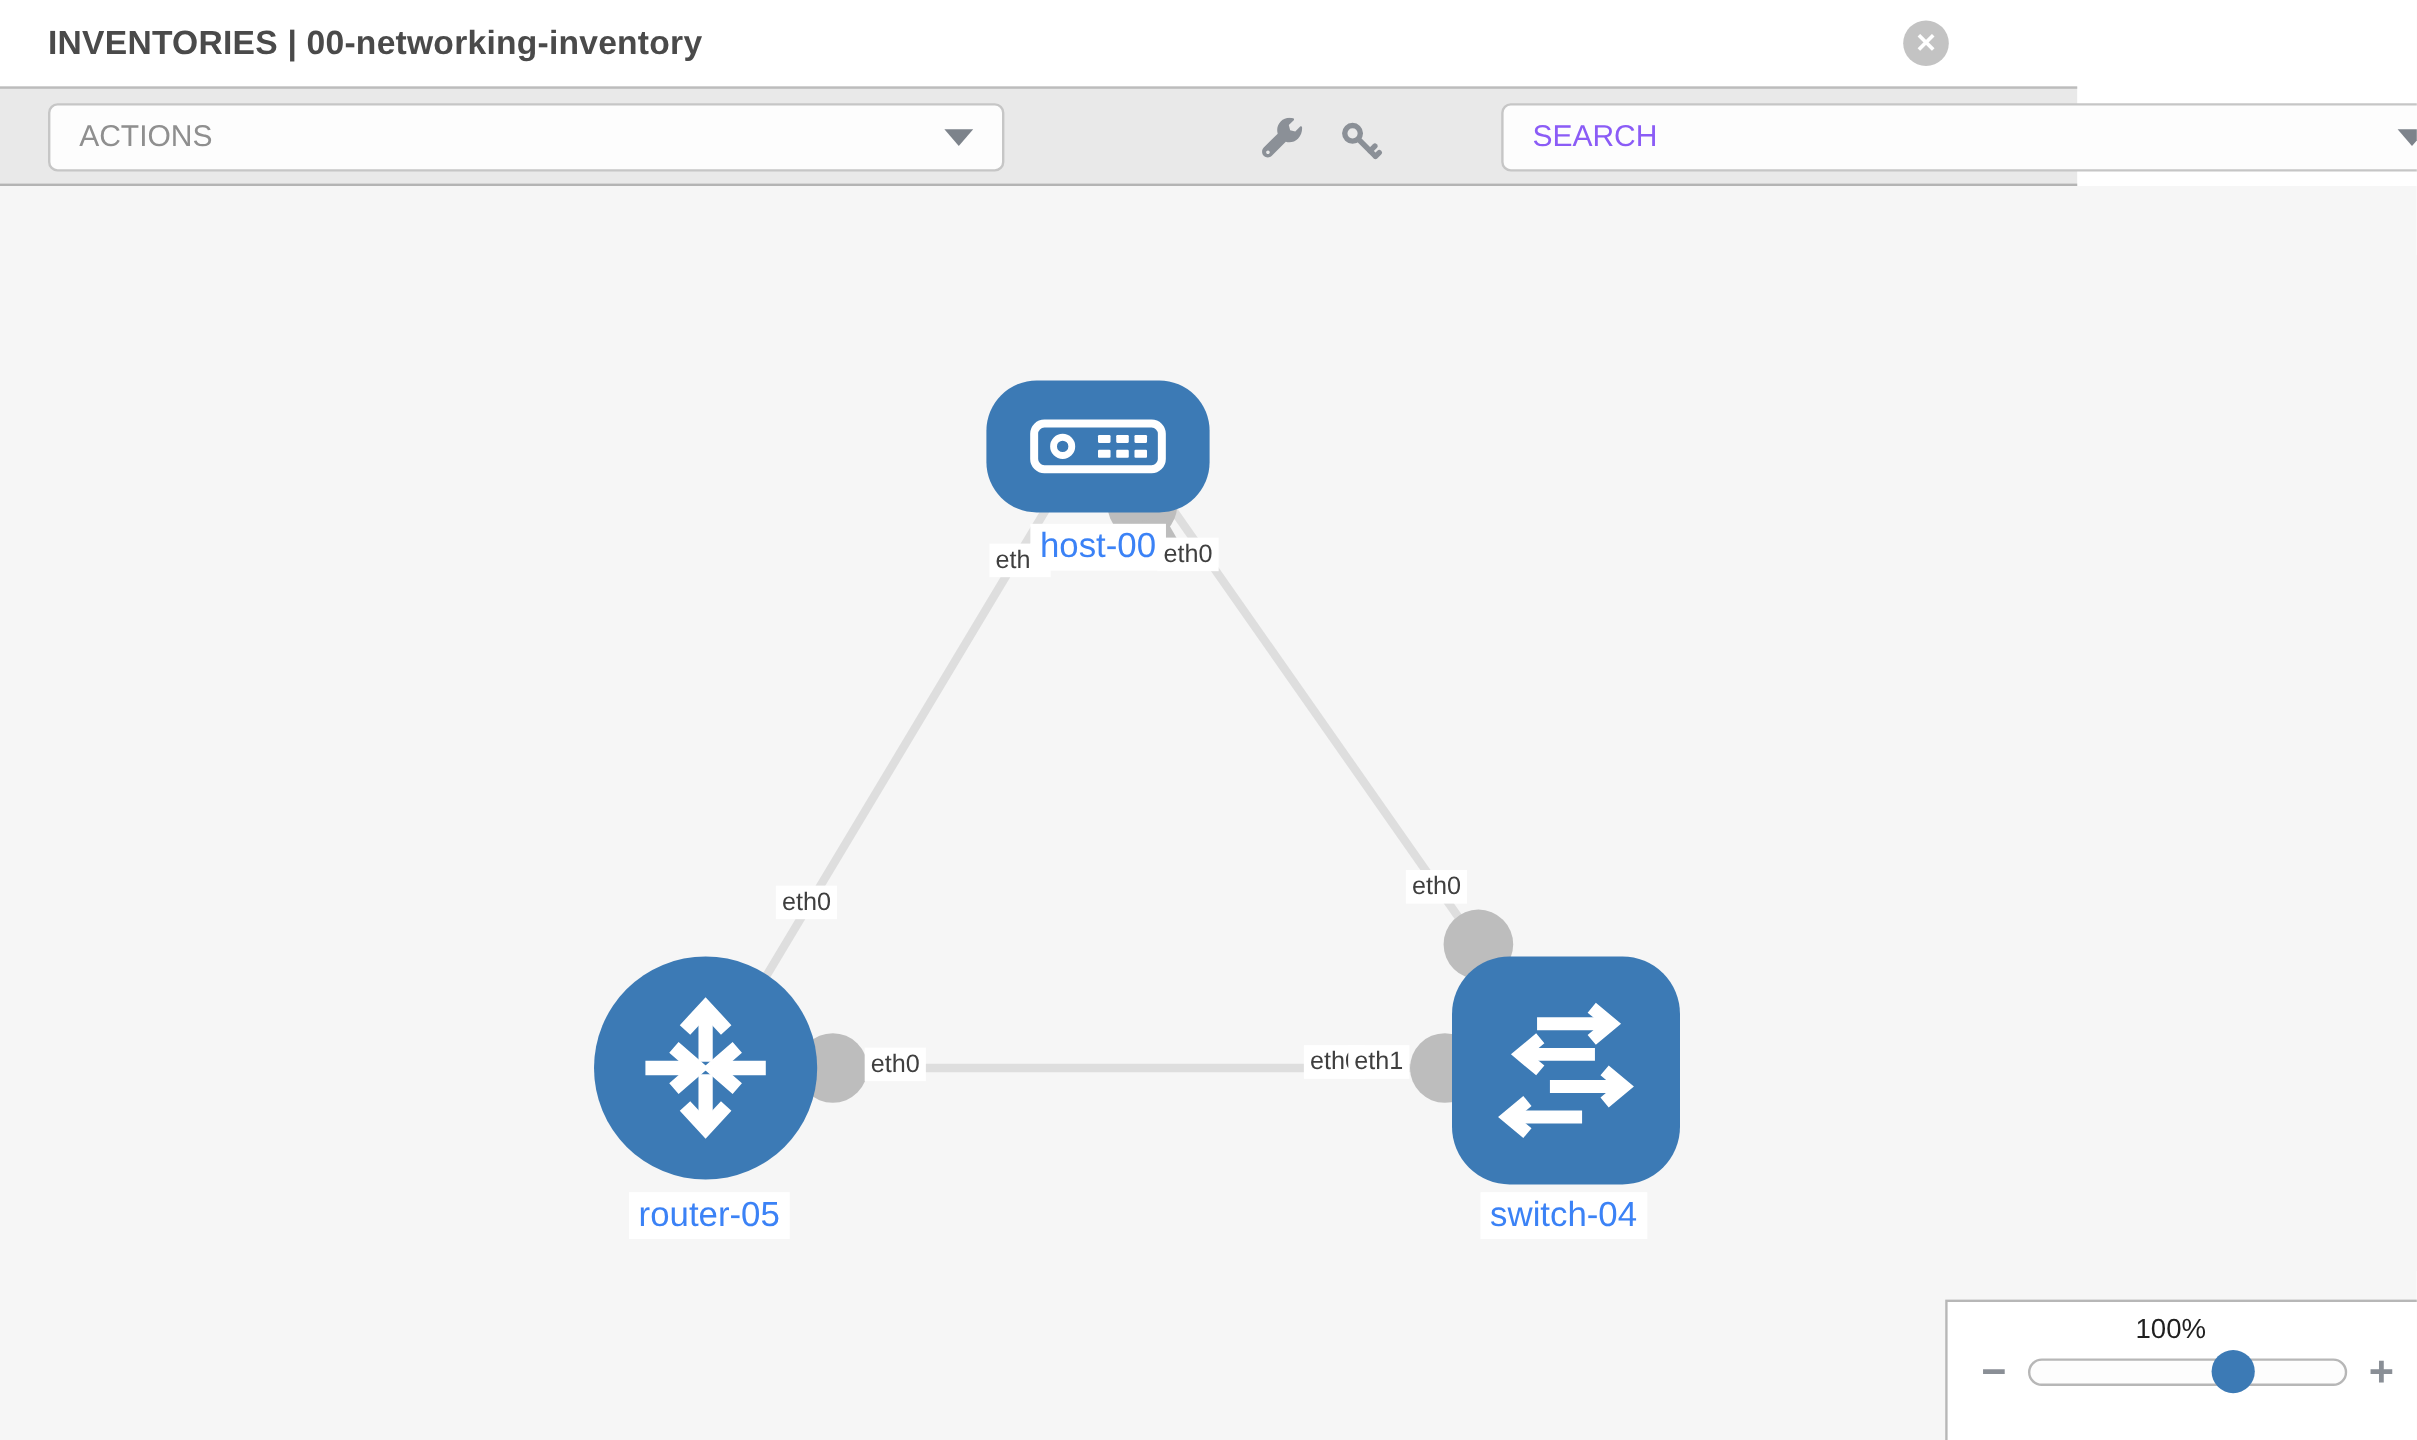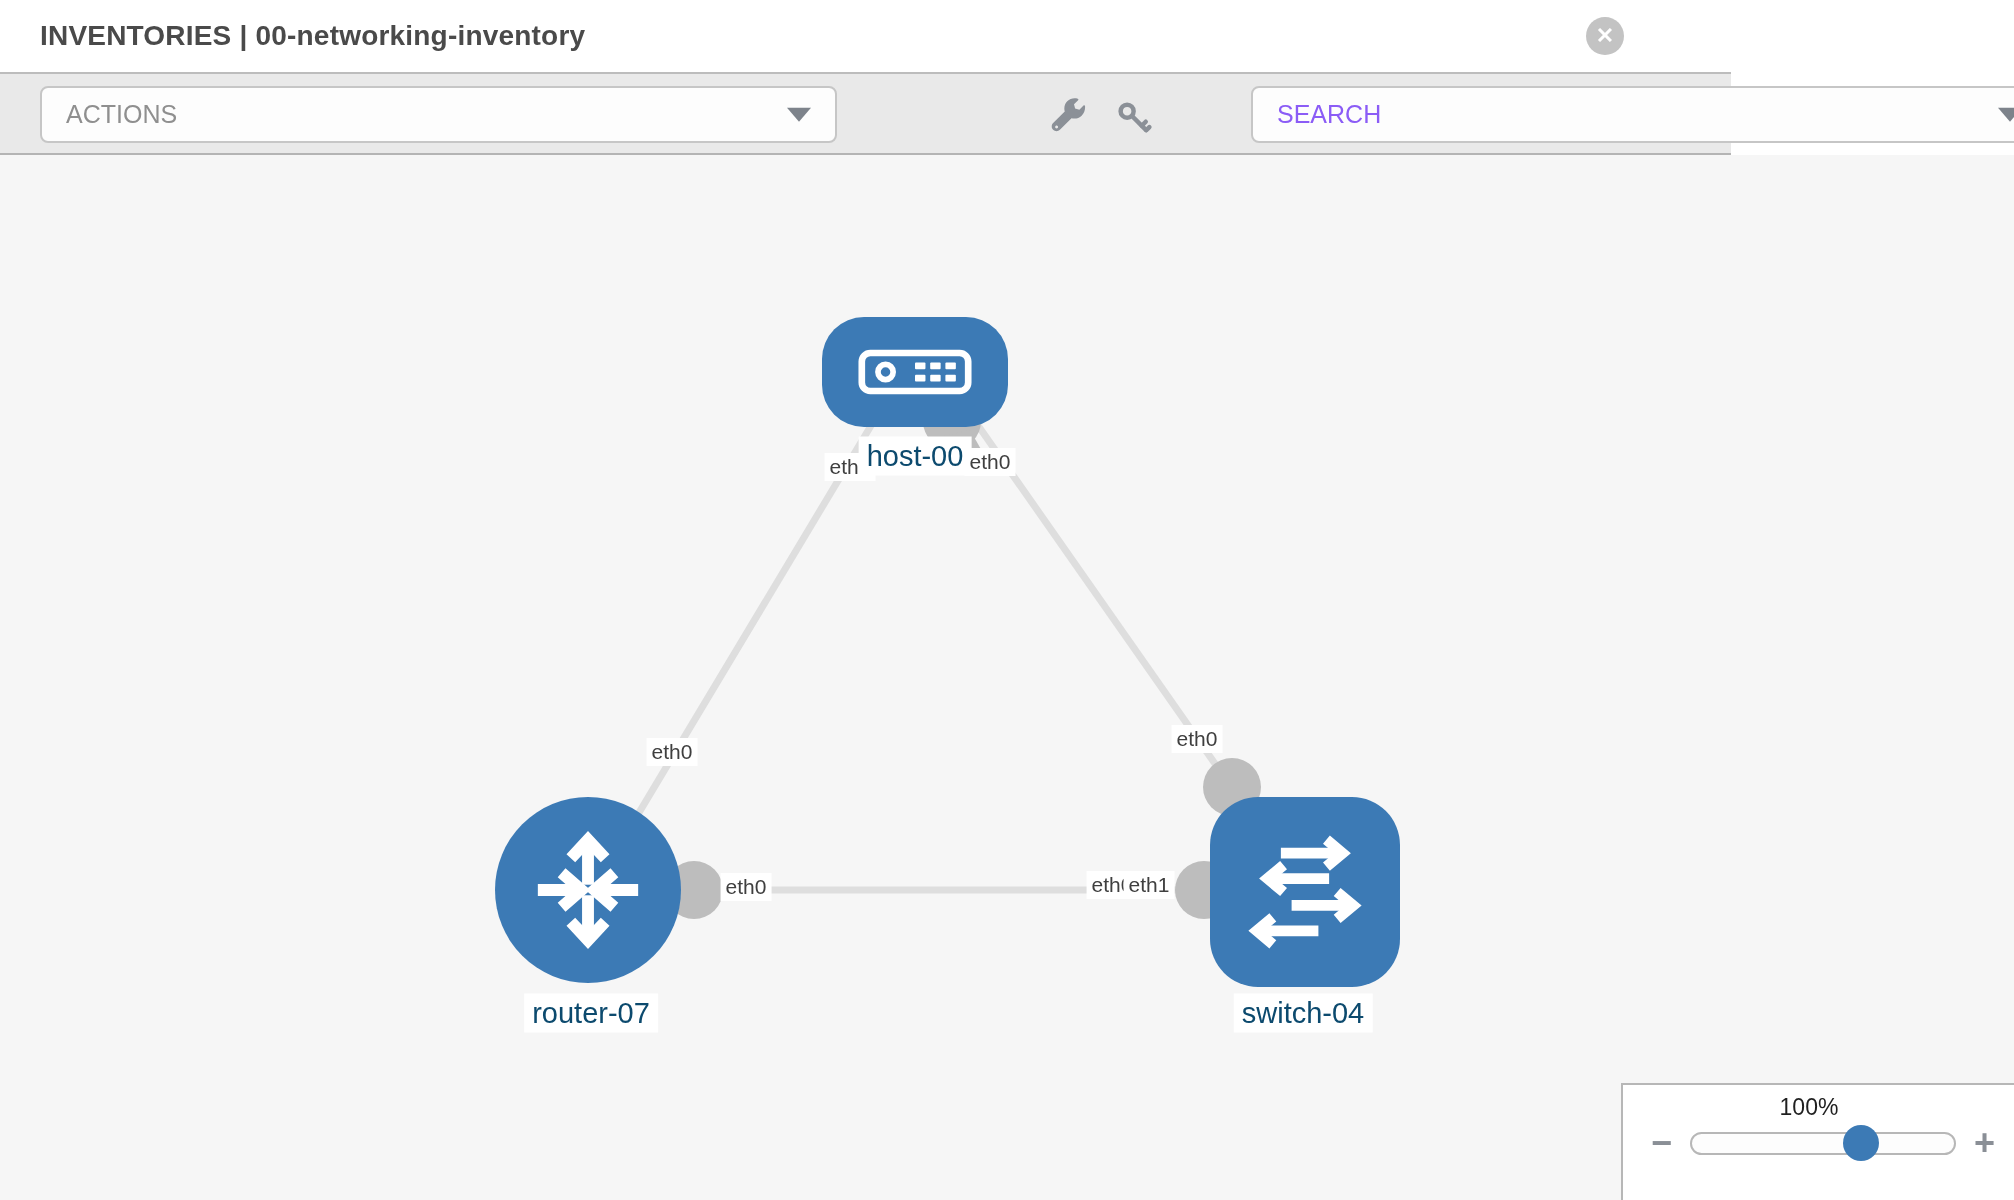--- a/index.html
+++ b/index.html
@@ -48,21 +48,21 @@
   .links-svg { position:absolute; left:0; top:0; width:2014px; height:1200px; z-index:2; }
 
   .node { position:absolute; background:#3c7ab5; z-index:3; display:flex; align-items:center; justify-content:center; cursor:pointer; }
   .node.host   { left:822px;  top:317px; width:186px; height:110px; border-radius:42px; }
   .node.router { left:495px;  top:797px; width:186px; height:186px; border-radius:50%; }
   .node.switch { left:1210px; top:797px; width:190px; height:190px; border-radius:48px; }
   .node svg { display:block; }
 
   .node-label, .iface-label {
     position:absolute; transform:translate(-50%,-50%); background:#ffffff;
-    color:#0c4a6e; white-space:nowrap; z-index:4; text-align:center;
+    color:#3b82f6; white-space:nowrap; z-index:4; text-align:center;
   }
   .node-label  { font-size:29px; padding:3px 8px; }
   .iface-label { font-size:21px; padding:2px 5px; color:#3f3f3f; }
   .iface-label.under { z-index:3; }
   .iface-label.over  { z-index:4; }
 
   
   .zoom-panel {
     position:absolute; left:1621px; top:1083px; width:402px; height:130px;
     background:#fff; border:2px solid #b7b7b7; z-index:9;
@@ -173,21 +173,21 @@
         <path d="M34 30 L22 40 L34 50"></path>
       <path d="M40 60 L83 60"></path>
         <path d="M74 50 L86 60 L74 70"></path>
       <path d="M60 79 L17 79"></path>
         <path d="M26 69 L14 79 L26 89"></path>
     </g>
   </svg>
 </div>
 
 <div class="node-label" style="left:915px; top:456px;">host-00</div>
-<div class="node-label" style="left:591px; top:1013px;">router-07</div>
+<div class="node-label" style="left:591px; top:1013px;">router-05</div>
 <div class="node-label" style="left:1303px; top:1013px;">switch-04</div>
 
 <div class="iface-label under" style="left:850px; top:467px;">eth0</div>
 <div class="iface-label over" style="left:990px; top:462px;">eth0</div>
 <div class="iface-label over" style="left:672px; top:752px;">eth0</div>
 <div class="iface-label over" style="left:1197px; top:739px;">eth0</div>
 <div class="iface-label over" style="left:746px; top:887px;">eth0</div>
 <div class="iface-label under" style="left:1112px; top:885px;">eth0</div>
 <div class="iface-label over" style="left:1149px; top:885px;">eth1</div>
 

